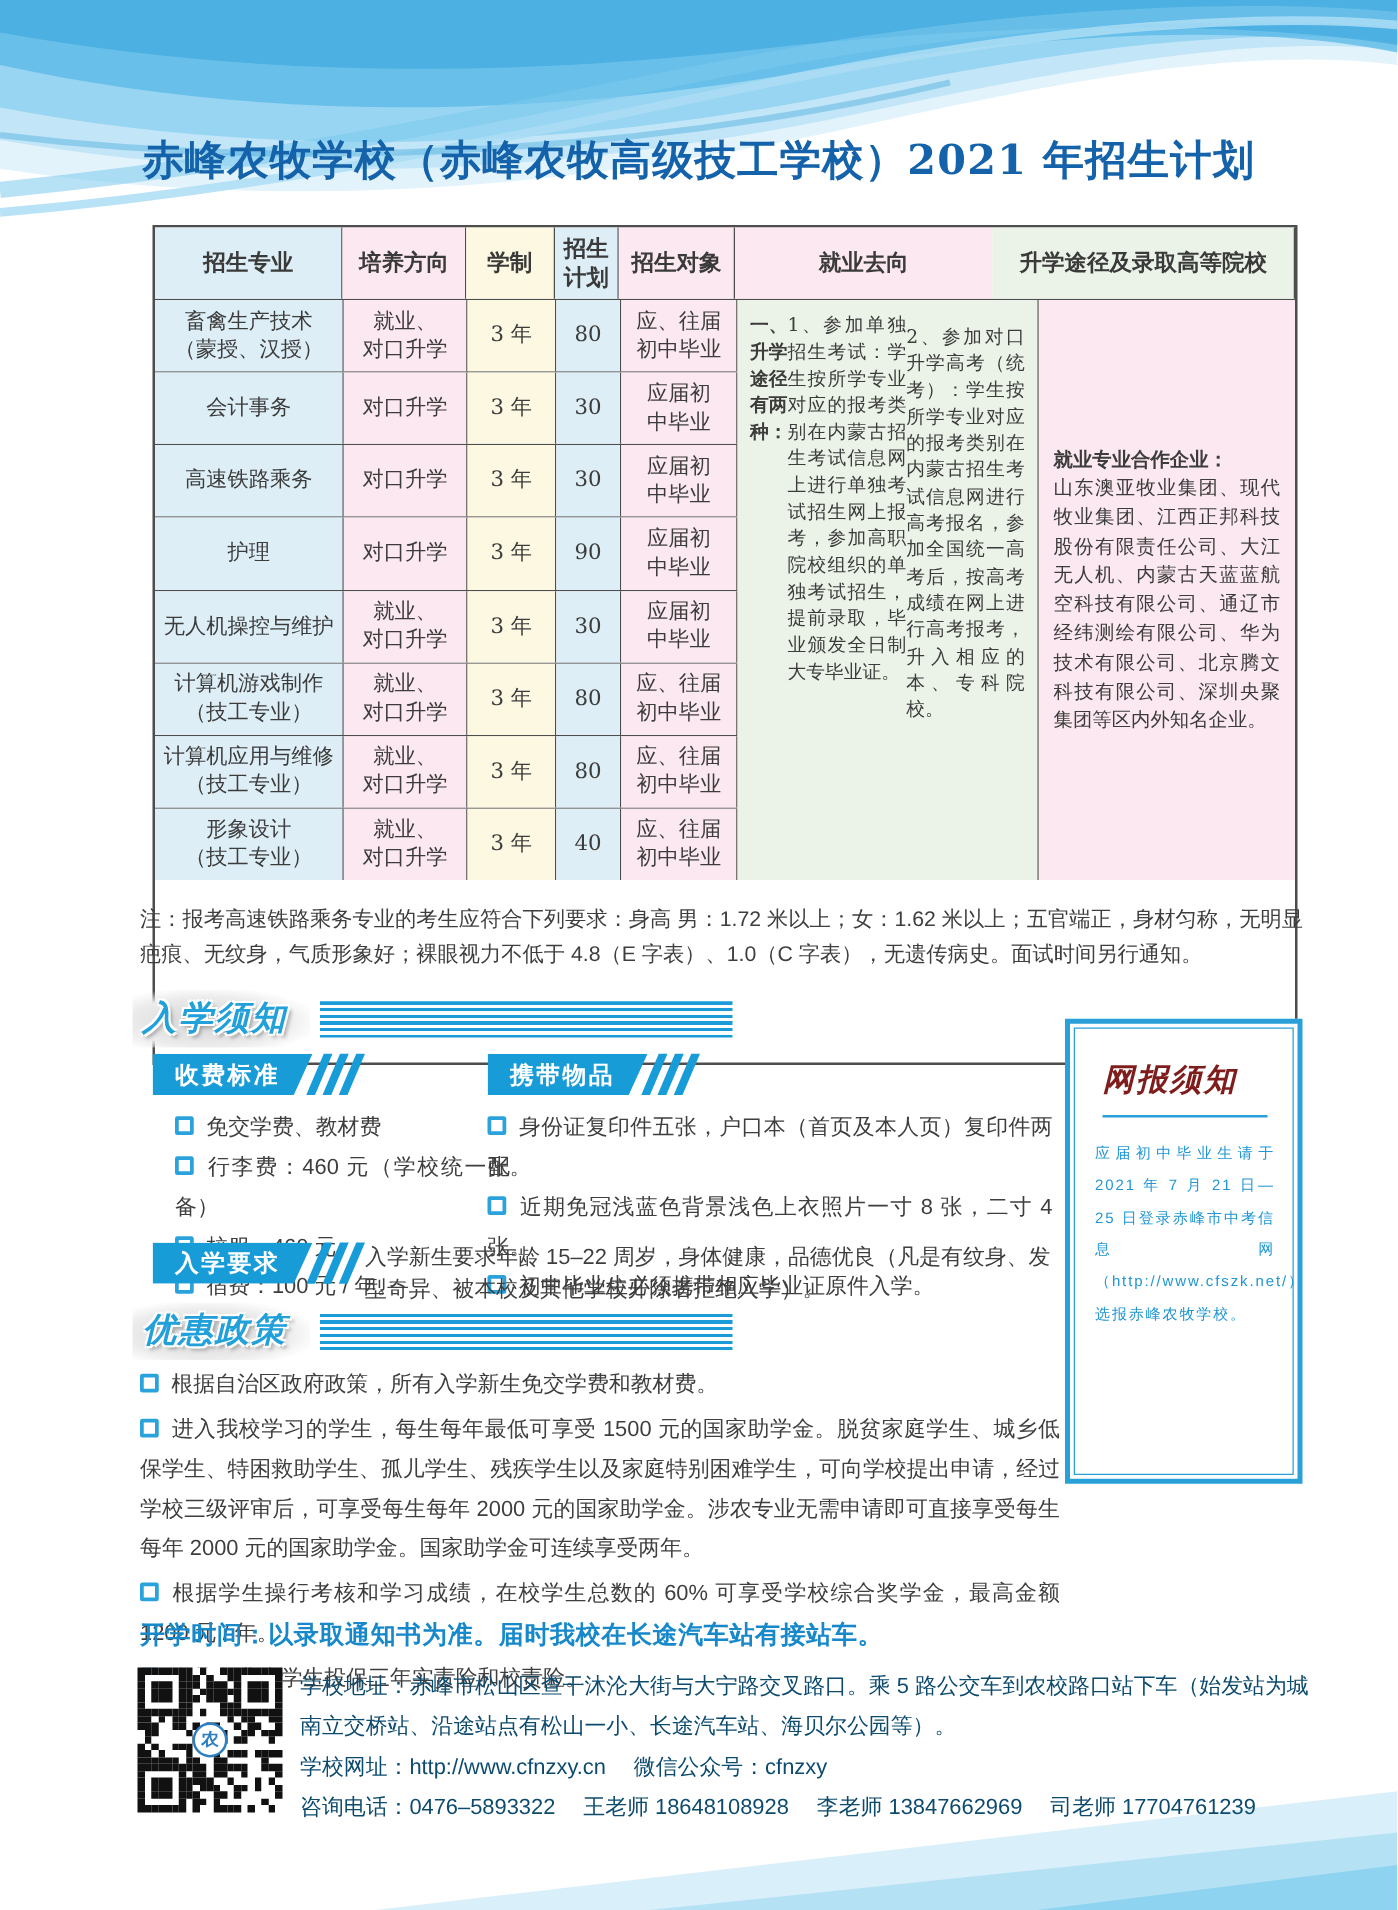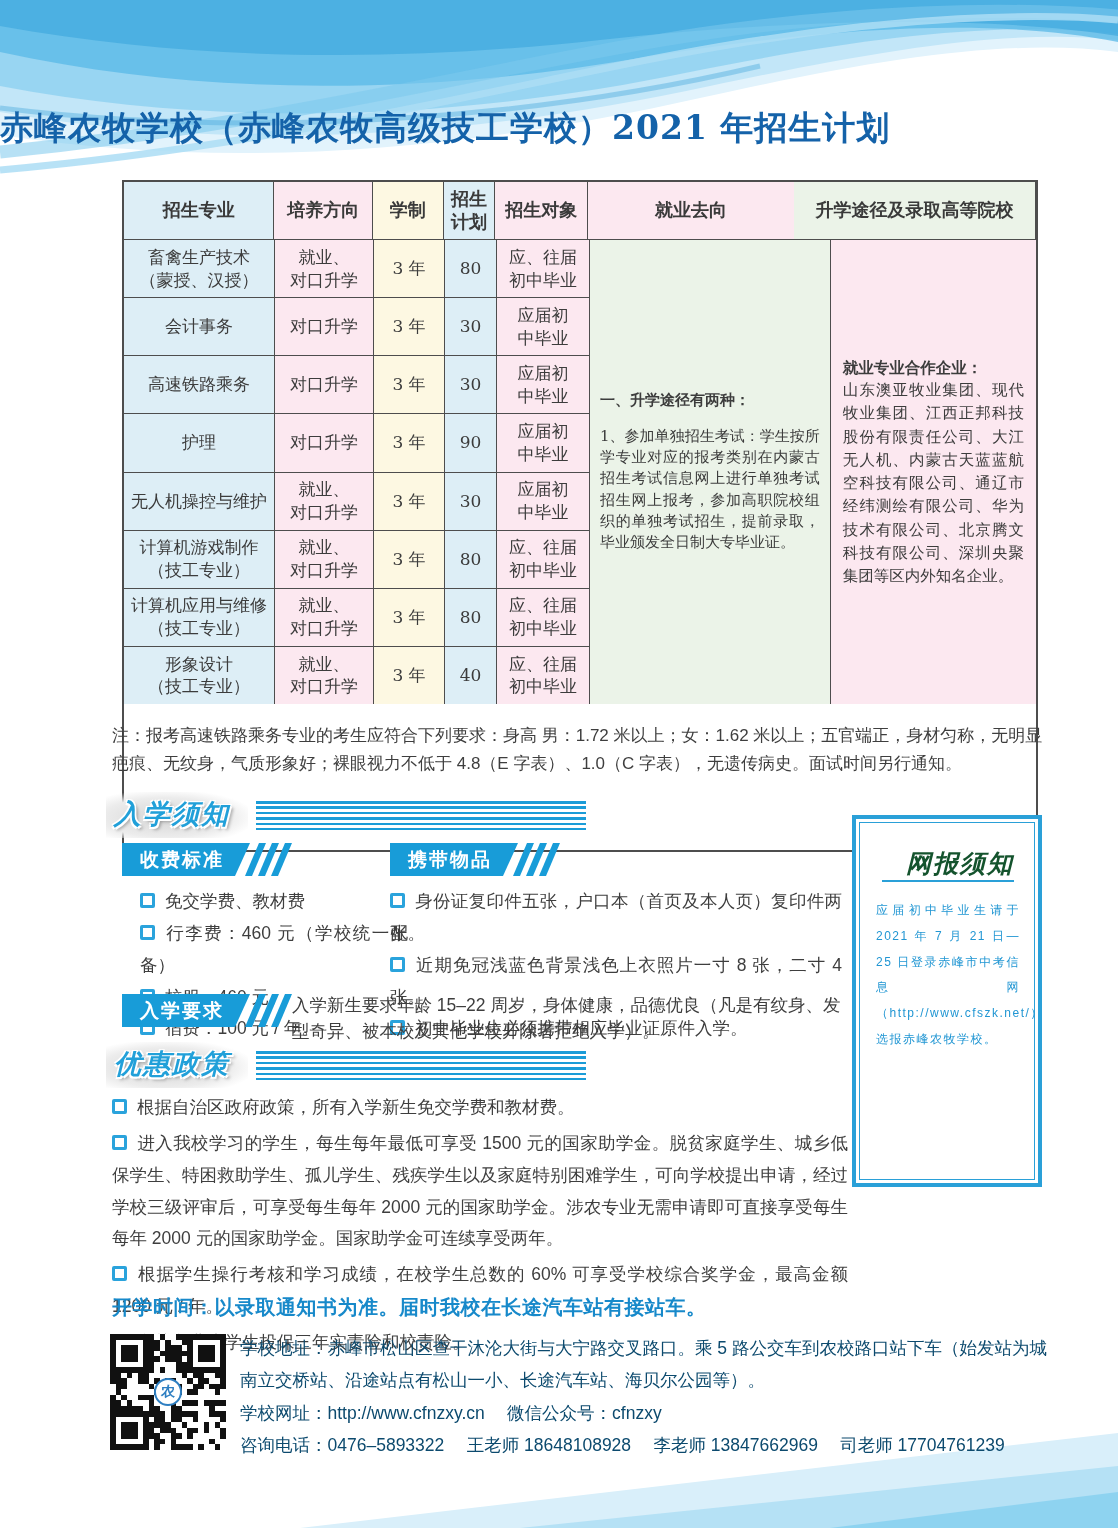--- a/index.html
+++ b/index.html
@@ -10,21 +10,21 @@
     background: #ffffff;
     overflow: hidden;
     font-family: "Liberation Sans", "DejaVu Sans", sans-serif;
     color: #3d3d3d;
   }
   .top-waves { position: absolute; top: 0; left: 0; }
   .bottom-deco { position: absolute; bottom: 0; left: 0; }
 
   .page-title {
     position: absolute; top: 106px; left: 0; width: 1118px;
-    text-align: left;
+    text-align: center;
     font-family: "DejaVu Serif", "Liberation Serif", serif;
     font-weight: bold; font-size: 33px; letter-spacing: 1px;
     color: #1462a9;
   }
 
   
   .adm-table {
     position: absolute; left: 122px; top: 180px;
     width: 916px; height: 672px;
     border: 2px solid #4d4d4d;
@@ -54,21 +54,21 @@
   .c-plan,  .h-plan  { width: 52px;  background: #ddeef6; }
   .c-target,.h-target{ width: 93px;  background: #fce8f0; }
   .h-pathway { width: 243px; background: #ebf3e8; }
   .h-employ  { width: 207px; background: #fce8f0; border-right: none; }
 
   .pathway-cell {
     width: 243px; background: #ebf3e8;
     border-right: 1.5px solid #4d4d4d;
     padding: 10px 10px; font-size: 15px; line-height: 1.42;
     color: #3c3c3c; text-align: justify;
-    display: flex; flex-direction: column; justify-content: center; gap: 14px;
+    display: flex; flex-direction: row; justify-content: center;
   }
   .pathway-cell p { margin: 0; }
   .pathway-cell .mt { margin-top: 9px; }
   .bold { font-weight: bold; }
   .employ-cell {
     width: 207px; background: #fce8f0;
     padding: 10px 12px; font-size: 15.5px; line-height: 1.5;
     color: #3c3c3c; text-align: justify;
     display: flex; flex-direction: column; justify-content: center;
   }
@@ -123,23 +123,23 @@
     font-size: 17.5px; line-height: 1.5; color: #3e3e3e;
   }
 
   
   .web-box {
     position: absolute; left: 852px; top: 815px; width: 190px; height: 372px;
     border: 4px solid #2aa0d8; background: #fff; padding: 3px;
   }
   .web-box-inner { border: 1.5px solid #2aa0d8; height: 100%; padding: 24px 14px 0 16px; }
   .web-title {
-    font-style: italic; font-weight: bold; font-size: 25px; color: #14532d;
-    text-align: right; letter-spacing: 2px;
-    margin: 0 6px 16px 6px;
+    font-style: italic; font-weight: bold; font-size: 25px; color: #7f1d1d;
+    text-align: left; letter-spacing: 2px;
+    padding-bottom: 12px; margin: 0 6px 16px 6px;
     border-bottom: 2.5px solid #2aa0d8;
   }
   .web-body {
     font-size: 12px; line-height: 2.15; letter-spacing: 1.5px;
     color: #2196d3; text-align: justify;
   }
 
   
   .opening-line {
     position: absolute; left: 112px; top: 1294px;
@@ -276,20 +276,21 @@
 对口升学</div>
           <div class="t-cell c-dur">3 年</div>
           <div class="t-cell c-plan">40</div>
           <div class="t-cell c-target">应、往届
 初中毕业</div>
         </div>
       </div>
     <div class="pathway-cell">
       <p class="bold">一、升学途径有两种：</p>
       <p>1、参加单独招生考试：学生按所学专业对应的报考类别在内蒙古招生考试信息网上进行单独考试招生网上报考，参加高职院校组织的单独考试招生，提前录取，毕业颁发全日制大专毕业证。</p>
+      <p class="mt">2、参加对口升学高考（统考）：学生按所学专业对应的报考类别在内蒙古招生考试信息网进行高考报名，参加全国统一高考后，按高考成绩在网上进行高考报考，升入相应的本、专科院校。</p>
     </div>
     <div class="employ-cell">
       <p class="bold">就业专业合作企业：</p>
       <p>山东澳亚牧业集团、现代牧业集团、江西正邦科技股份有限责任公司、大江无人机、内蒙古天蓝蓝航空科技有限公司、通辽市经纬测绘有限公司、华为技术有限公司、北京腾文科技有限公司、深圳央聚集团等区内外知名企业。</p>
     </div>
   </div>
 </div>
 
 <p class="note-text">注：报考高速铁路乘务专业的考生应符合下列要求：身高 男：1.72 米以上；女：1.62 米以上；五官端正，身材匀称，无明显疤痕、无纹身，气质形象好；裸眼视力不低于 4.8（E 字表）、1.0（C 字表），无遗传病史。面试时间另行通知。</p>
 

